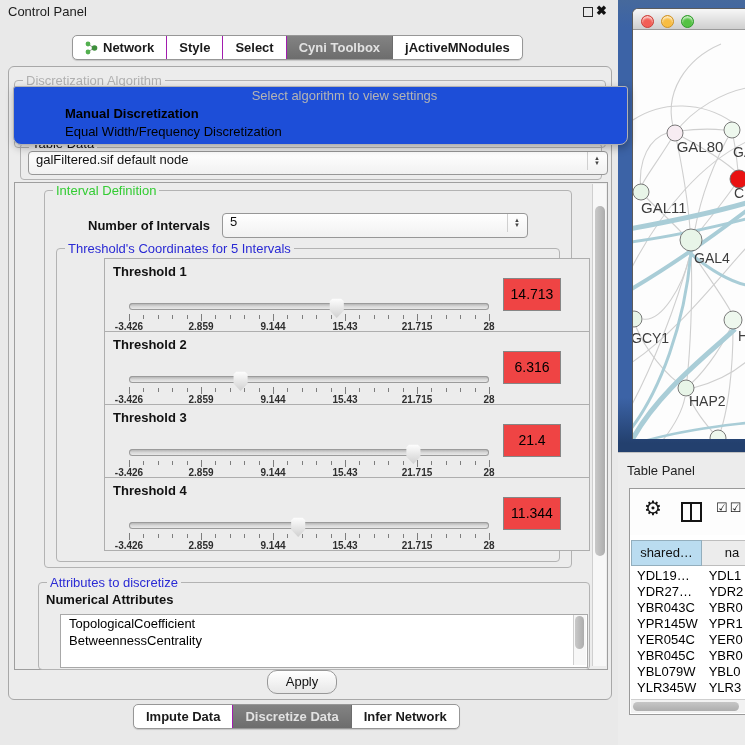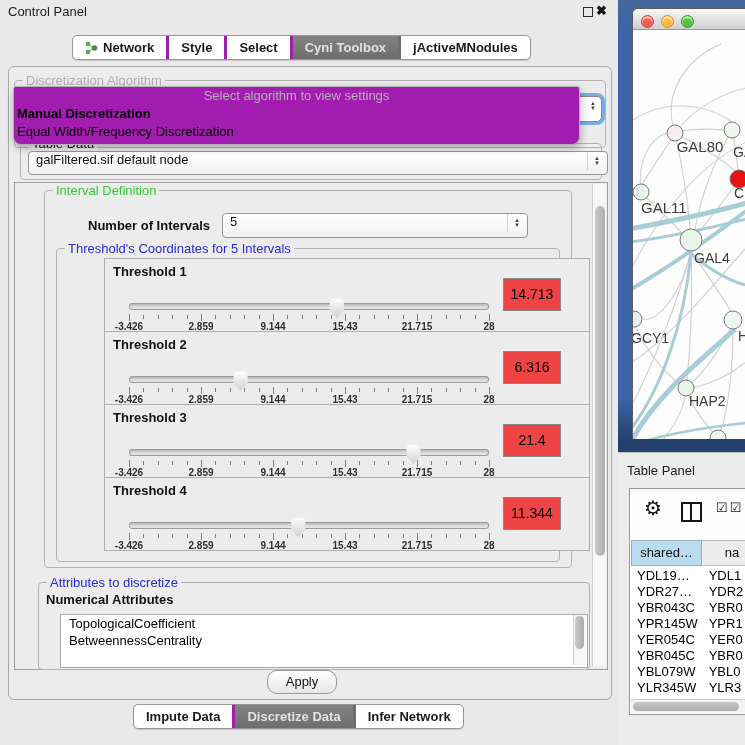--- a/index.html
+++ b/index.html
@@ -9,42 +9,42 @@
 
   
   .titlebar{left:0;top:0;width:618px;height:22px;background:#e9e9e9;}
   .titlebar .t{position:absolute;left:8px;top:4px;font-size:13px;color:#1c1c1c;}
   .float-box{position:absolute;left:583px;top:7px;width:8px;height:8px;border:1.5px solid #2a2a2a;}
   .close-x{position:absolute;left:596px;top:3px;font-size:13px;font-weight:bold;color:#111;}
 
   .segtabs{display:flex;height:23px;border:1px solid #979797;border-radius:5px;overflow:hidden;
            background:#fff;box-shadow:0 1px 1px rgba(0,0,0,.15);}
   .seg{display:flex;align-items:center;gap:5px;padding:0 12px;font-size:13px;font-weight:bold;
-       color:#1a1a1a;border-right:3px solid #a21caf;white-space:nowrap;}
+       color:#1a1a1a;border-right:1px solid #a21caf;white-space:nowrap;}
   .seg:last-child{border-right:none;}
   .seg.sel{background:linear-gradient(#838383,#6d6d6d);color:#e2e2e2;border-right-color:#6d6d6d;}
 
   .outer-panel{left:8px;top:66px;width:602px;height:632px;background:#ececec;
                border:1px solid #a8a8a8;border-radius:6px;}
 
   .groupbox{position:absolute;border:1px solid #b3b3b3;border-radius:4px;}
   .grouptitle{position:absolute;top:-8px;left:8px;background:#ececec;padding:0 3px;font-size:13px;white-space:nowrap;}
   .g-green{color:#33cc33;}
   .g-blue{color:#2a2ad4;}
   .g-gray{color:#b0b0b0;}
   .g-black{color:#111;}
 
   .combo{position:absolute;display:flex;border:1px solid #979797;border-radius:4px;
          background:linear-gradient(#ffffff,#f1f1f1);font-size:13px;color:#111;padding:0 7px;}
   .combo .spin{margin-left:auto;display:flex;flex-direction:column;justify-content:center;
                color:#444;font-size:6px;line-height:5px;padding-left:6px;border-left:1px solid #d0d0d0;height:80%;}
 
   
-  .popup{left:13px;top:86px;width:565px;height:57px;background:#a21caf;border:1px solid #b2b2b2;
-         border-radius:3px 3px 8px 8px;box-shadow:1px 3px 9px rgba(0,0,0,.28);z-index:50;}
+  .popup{left:13px;top:86px;width:565px;height:57px;background:#1d4ed8;border:1px solid #b2b2b2;
+         border-radius:3px 3px 8px 8px;box-shadow:1px 3px 9px rgba(0,0,0,.28);z-index:50;padding-left:48px;}
   .popup .prompt{height:18px;line-height:18px;text-align:center;color:#b4b4b4;font-size:13px;}
   .popup .opt{height:18px;line-height:18px;padding-left:3px;font-size:13px;color:#000;white-space:nowrap;}
   .popup .opt.first{font-weight:bold;}
 
   
   .focus-combo{left:492px;top:96px;width:108px;height:24px;border:1px solid #8a8a8a;border-radius:5px;
                background:#fff;box-shadow:0 0 0 3px #79aee4;z-index:10;}
   .focus-combo .spin{position:absolute;right:5px;top:4px;display:flex;flex-direction:column;color:#444;
                      font-size:6px;line-height:5px;}
 

